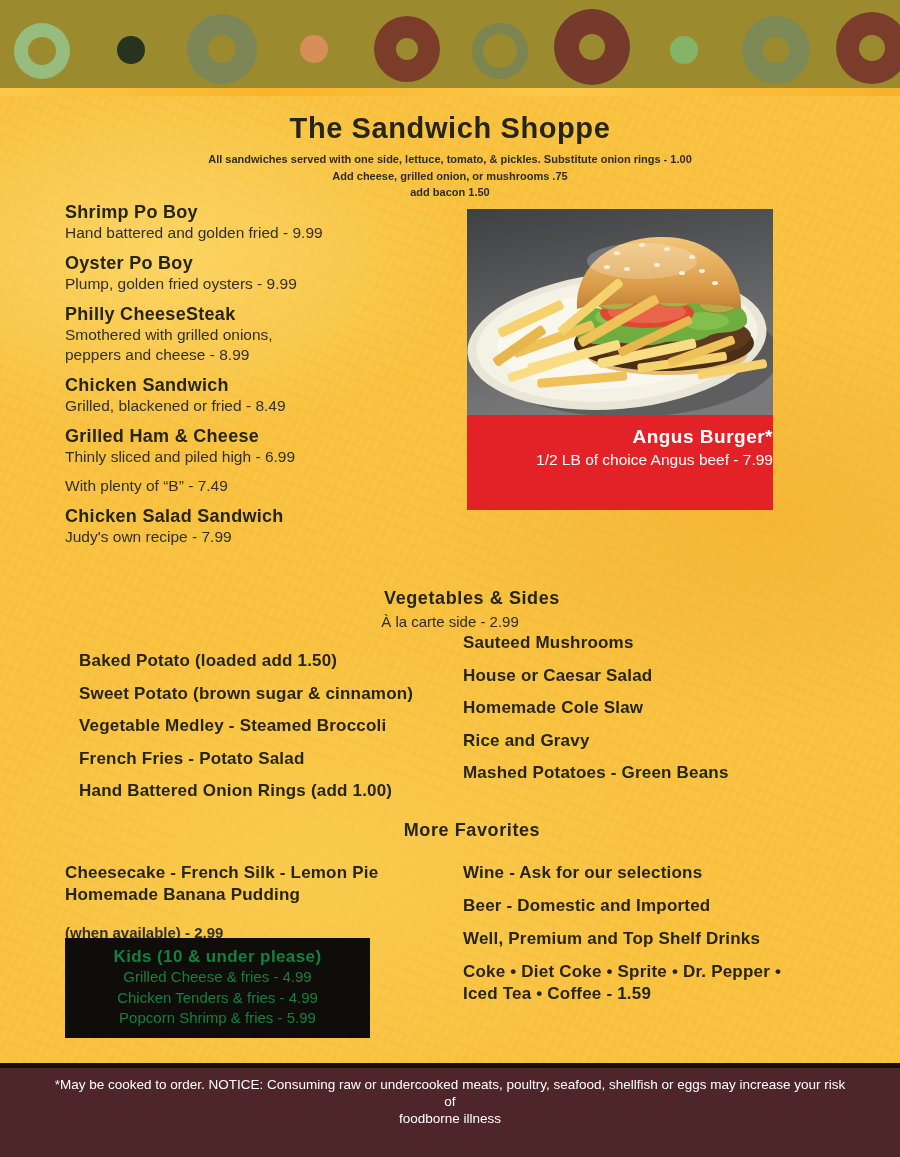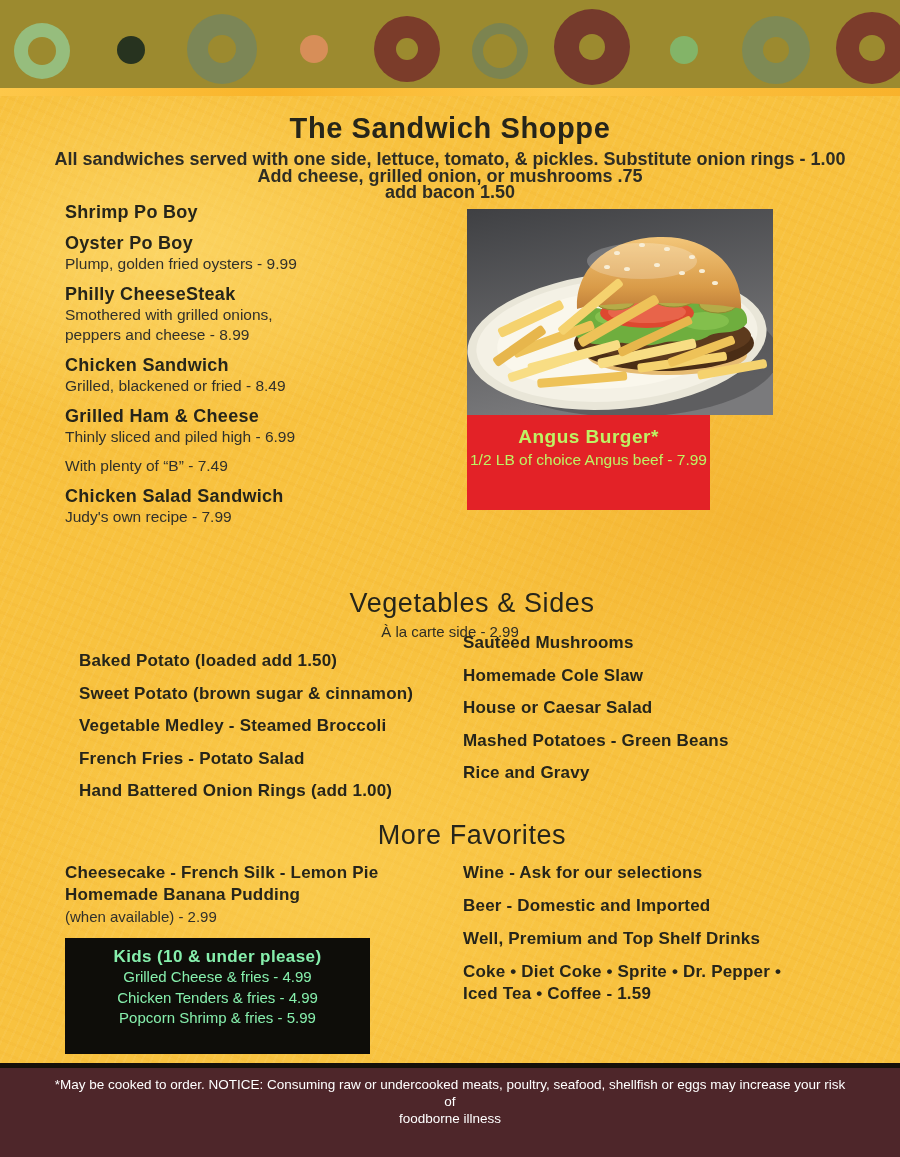--- a/index.html
+++ b/index.html
@@ -16,50 +16,50 @@
     color:#2b2a1e;
   }
   
   .band { position:absolute; top:0; left:0; width:900px; height:88px; background:#9c8a2f; }
   .band svg { display:block; width:900px; height:88px; }
   .band-strip { position:absolute; top:88px; left:0; width:900px; height:8px;
     background:linear-gradient(90deg,#fdc84a,#f9b42a 30%,#fdc84a 62%,#f8b22b); }
   
   .header { position:absolute; top:112px; left:0; width:900px; text-align:center; }
   .title { font-size:29px; font-weight:bold; letter-spacing:.6px; color:#26251a; }
-  .subtitle { margin-top:6px; font-size:18px; font-weight:bold; line-height:16.5px; color:#2e2d24; }
+  .subtitle { margin-top:6px; font-size:11px; font-weight:bold; line-height:16.5px; color:#2e2d24; }
   
   .sandwich-list { position:absolute; left:65px; top:201px; width:400px; }
   .m-item { margin-bottom:9px; }
   .m-name { font-size:18px; font-weight:bold; letter-spacing:.3px; line-height:22px; color:#26251a; }
   .m-desc { font-size:15.5px; line-height:20px; color:#31302a; white-space:pre-line; }
   
   .feature { position:absolute; left:467px; top:209px; width:306px; }
   .feature-photo { display:block; width:306px; height:206px; }
-  .feature-caption { width:243px; height:95px; background:#e32227; color:#bef264; text-align:center; }
+  .feature-caption { width:306px; height:95px; background:#e32227; color:#ffffff; text-align:right; }
   .feature-name { padding-top:11px; font-size:19px; font-weight:bold; letter-spacing:.5px; }
   .feature-desc { margin-top:3px; font-size:15.5px; }
   
   .sides-head { position:absolute; top:588px; left:0; width:900px; text-align:center; }
-  .section-title { font-size:27px; font-weight:normal; letter-spacing:.6px; color:#26251a;margin-left:44px; }
+  .section-title { font-size:18px; font-weight:bold; letter-spacing:.6px; color:#26251a;margin-left:44px; }
   .sides-sub { margin-top:4px; font-size:15px; font-weight:normal; color:#2e2d24; }
   .sides-left  { position:absolute; left:65px;  top:645px; width:400px;margin-left:14px; }
   .sides-right { position:absolute; left:463px; top:627px; width:400px; }
   .side-item { font-size:17px; font-weight:bold; line-height:32.5px; letter-spacing:.2px; color:#26251a; }
   
   .fav-head { position:absolute; top:820px; left:0; width:900px; text-align:center; }
   .fav-left { position:absolute; left:65px; top:862px; width:400px; }
   .fav-desserts { font-size:17px; font-weight:bold; line-height:21.5px; letter-spacing:.2px; white-space:pre-line; color:#26251a; }
-  .fav-note { margin-top:2px; font-size:15px; line-height:20px; color:#31302a; }
+  .fav-note { margin-top:18px; font-size:15px; line-height:20px; color:#31302a;font-weight:bold; }
   .fav-right { position:absolute; left:463px; top:862px; width:400px; }
   .drink-item { font-size:17px; font-weight:bold; line-height:21.5px; letter-spacing:.2px;
     margin-bottom:11.5px; white-space:pre-line; color:#26251a; }
   
-  .kids-box { position:absolute; left:65px; top:938px; width:305px; height:116px;
-    background:#0e0d09; color:#86efac; text-align:center; }
+  .kids-box { position:absolute; left:65px; top:938px; width:305px; height:100px;
+    background:#0e0d09; color:#15803d; text-align:center; }
   .kids-title { padding-top:9px; font-size:17px; font-weight:bold; letter-spacing:.4px; }
   .kids-item { font-size:15px; line-height:20.5px; }
   
   .footer { position:absolute; left:0; bottom:0; width:900px; height:94px;
     background:#4e262a; border-top:5px solid #15100a; color:#fff; text-align:center; }
   .footer-text { margin:8px 52px 0; font-size:13.5px; line-height:17px; white-space:pre-line; }
 </style>
 </head>
 <body>
 
@@ -93,20 +93,21 @@
     <div class="subtitle">
       <div>All sandwiches served with one side, lettuce, tomato, &amp; pickles. Substitute onion rings - 1.00</div>
       <div>Add cheese, grilled onion, or mushrooms .75</div>
       <div>add bacon 1.50</div>
     </div>
   </div>
 
   <div class="sandwich-list">
     <div class="m-item">
       <div class="m-name">Shrimp Po Boy</div>
+      <div class="m-desc">Hand battered and golden fried - 9.99</div>
     </div>
     <div class="m-item">
       <div class="m-name">Oyster Po Boy</div>
       <div class="m-desc">Plump, golden fried oysters - 9.99</div>
     </div>
     <div class="m-item">
       <div class="m-name">Philly CheeseSteak</div>
       <div class="m-desc">Smothered with grilled onions,
 peppers and cheese - 8.99</div>
     </div>
@@ -202,24 +203,24 @@
   </div>
   <div class="sides-left">
     <div class="side-item">Baked Potato (loaded add 1.50)</div>
     <div class="side-item">Sweet Potato (brown sugar &amp; cinnamon)</div>
     <div class="side-item">Vegetable Medley - Steamed Broccoli</div>
     <div class="side-item">French Fries - Potato Salad</div>
     <div class="side-item">Hand Battered Onion Rings (add 1.00)</div>
   </div>
   <div class="sides-right">
     <div class="side-item">Sauteed Mushrooms</div>
+    <div class="side-item">House or Caesar Salad</div>
     <div class="side-item">Homemade Cole Slaw</div>
-    <div class="side-item">House or Caesar Salad</div>
+    <div class="side-item">Rice and Gravy</div>
     <div class="side-item">Mashed Potatoes - Green Beans</div>
-    <div class="side-item">Rice and Gravy</div>
   </div>
 
   <div class="fav-head">
     <div class="section-title">More Favorites</div>
   </div>
   <div class="fav-left">
     <div class="fav-desserts">Cheesecake - French Silk - Lemon Pie
 Homemade Banana Pudding</div>
     <div class="fav-note">(when available) - 2.99</div>
   </div>

